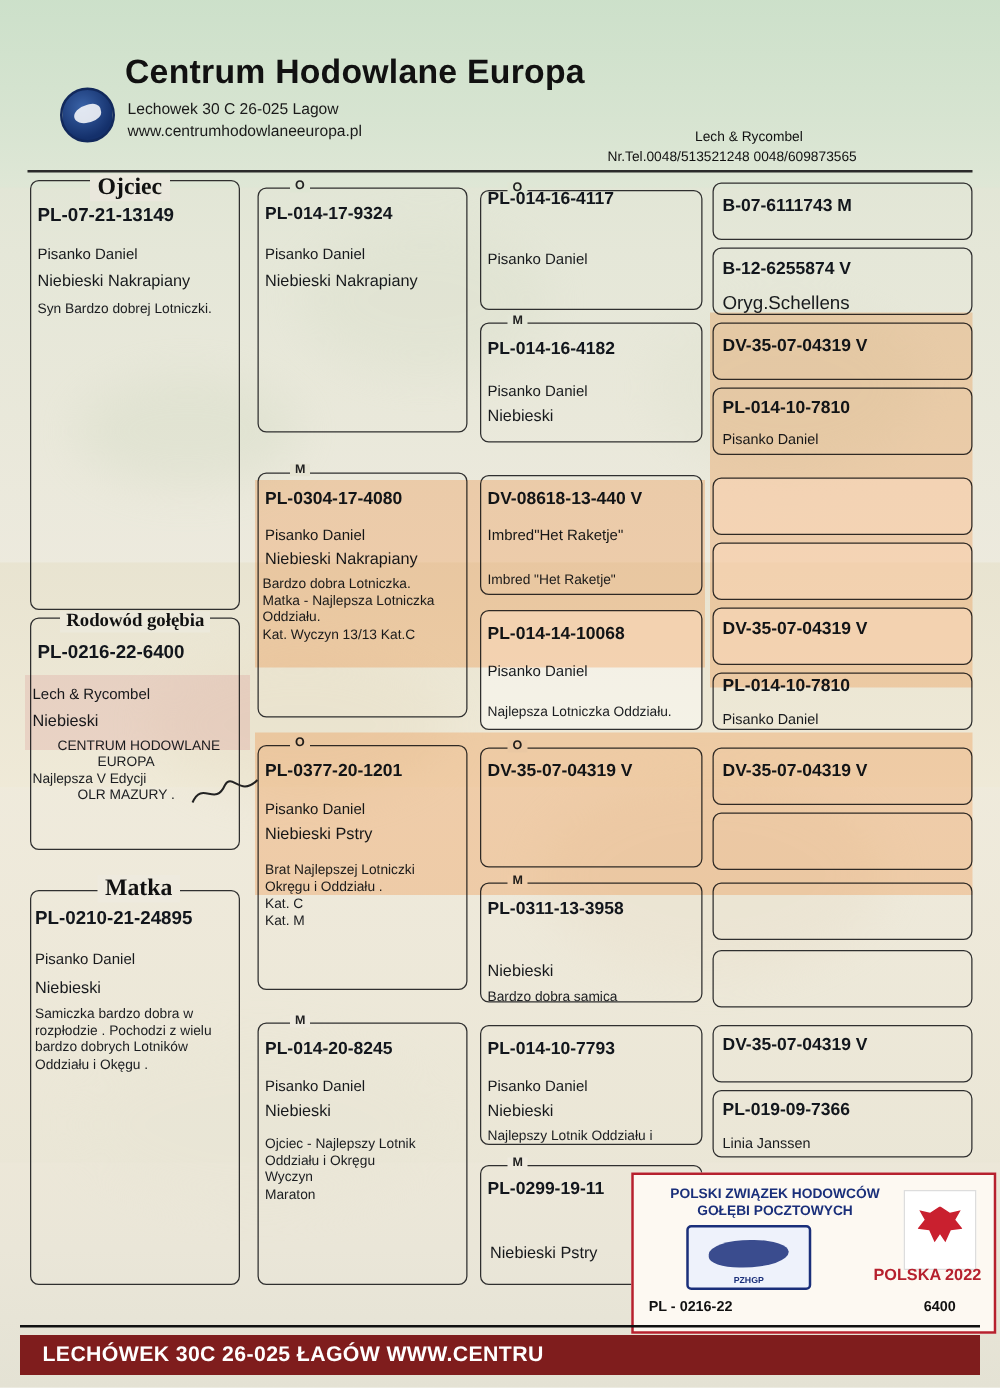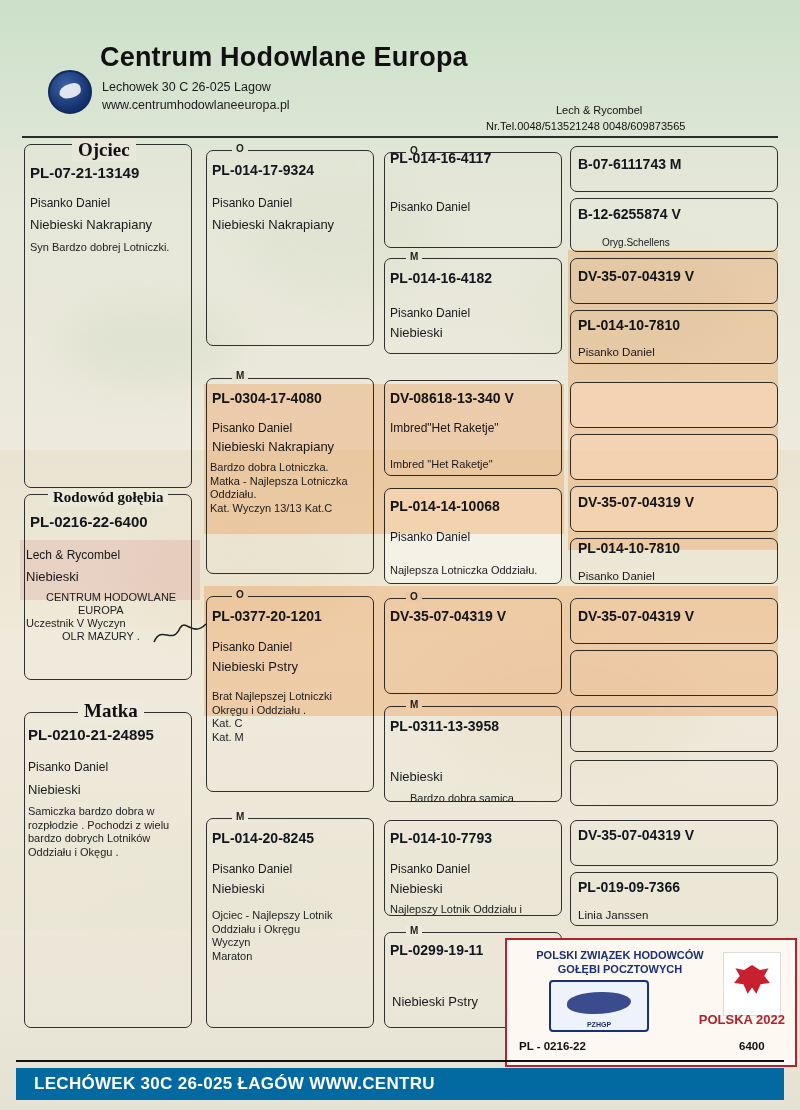--- a/index.html
+++ b/index.html
@@ -85,21 +85,21 @@
   .pzhgp .polska{position:absolute;right:10px;top:72px;font-size:13px;font-weight:bold;color:#b6212e;}
   .crest{position:absolute;right:14px;top:12px;width:56px;height:62px;background:#fff;border:1px solid #ddd;}
   .crest .eagle{position:absolute;left:10px;top:12px;width:36px;height:32px;background:#c9202f;clip-path:polygon(50% 0,72% 16%,96% 10%,84% 34%,100% 56%,74% 60%,62% 90%,50% 70%,38% 90%,26% 60%,0 56%,16% 34%,4% 10%,28% 16%);}
   .pigeonlogo{position:absolute;left:42px;top:40px;width:96px;height:48px;border:2px solid #1a2f7a;border-radius:4px;background:#eef2fb;}
   .pigeonlogo:after{content:"";position:absolute;left:16px;top:10px;width:64px;height:22px;background:#1a2f7a;border-radius:55% 45% 60% 40%;opacity:.85;}
   .pigeonlogo .cap{position:absolute;left:0;bottom:2px;width:100%;text-align:center;font-size:7px;color:#1a2f7a;font-weight:bold;}
 
   .sigline{position:absolute;left:660px;top:952px;width:2px;height:92px;background:#222;transform:rotate(8deg);z-index:5;}
 
   
-  .footer{position:absolute;left:16px;top:1068px;width:768px;height:32px;background:#0369a1;z-index:6;}
+  .footer{position:absolute;left:16px;top:1068px;width:768px;height:32px;background:#7f1d1d;z-index:6;}
   .footer span{position:absolute;left:18px;top:6px;color:#fff;font-size:17px;font-weight:bold;letter-spacing:.3px;}
   .footerline{position:absolute;left:16px;top:1060px;width:768px;height:2px;background:#111;z-index:6;}
 
   
   .scribble{position:absolute;left:152px;top:620px;width:56px;height:26px;z-index:5;}
 </style>
 </head>
 <body>
 
 <div class="bg">
@@ -139,21 +139,21 @@
   <div class="txt b" style="left:30px;top:218px;">Niebieski Nakrapiany</div>
   <div class="smalltxt" style="left:30px;top:241px;width:158px;">Syn Bardzo dobrej Lotniczki.</div>
 
   <div class="box" style="left:24px;top:494px;width:168px;height:186px;"></div>
   <div class="hdrname mid" style="left:48px;top:489px;background:#ece9db;padding:0 5px;">Rodowód gołębia</div>
   <div class="ring" style="left:30px;top:513px;">PL-0216-22-6400</div>
   <div class="txt red" style="left:26px;top:548px;">Lech &amp; Rycombel</div>
   <div class="txt b" style="left:26px;top:570px;">Niebieski</div>
   <div class="smalltxt" style="left:46px;top:591px;">CENTRUM   HODOWLANE</div>
   <div class="smalltxt" style="left:78px;top:604px;">EUROPA</div>
-  <div class="smalltxt" style="left:26px;top:617px;">Uczestnik  V Wyczyn</div>
+  <div class="smalltxt" style="left:26px;top:617px;">Najlepsza  V Edycji</div>
   <div class="smalltxt" style="left:62px;top:630px;">OLR  MAZURY .</div>
   <svg class="scribble" viewBox="0 0 56 26">
     <path d="M2 22 C10 4, 20 26, 28 8 C34 -2, 40 18, 54 4" fill="none" stroke="#222" stroke-width="1.6"></path>
   </svg>
 
   <div class="box" style="left:24px;top:712px;width:168px;height:316px;"></div>
   <div class="hdrname" style="left:78px;top:700px;background:#eeeade;padding:0 6px;">Matka</div>
   <div class="ring" style="left:28px;top:726px;">PL-0210-21-24895</div>
   <div class="txt red" style="left:28px;top:760px;">Pisanko Daniel</div>
   <div class="txt b" style="left:28px;top:783px;">Niebieski</div>
@@ -203,56 +203,56 @@
   <div class="ring sm" style="left:390px;top:150px;">PL-014-16-4117</div>
   <div class="txt red" style="left:390px;top:200px;">Pisanko Daniel</div>
 
   <div class="box" style="left:384px;top:258px;width:178px;height:96px;"></div>
   <div class="sexlab" style="left:406px;top:252px;background:#e3e6d6;padding:0 4px;">M</div>
   <div class="ring sm" style="left:390px;top:270px;">PL-014-16-4182</div>
   <div class="txt red" style="left:390px;top:306px;">Pisanko Daniel</div>
   <div class="txt b" style="left:390px;top:326px;">Niebieski</div>
 
   <div class="box" style="left:384px;top:380px;width:178px;height:96px;"></div>
-  <div class="ring sm" style="left:390px;top:390px;">DV-08618-13-340 V</div>
+  <div class="ring sm" style="left:390px;top:390px;">DV-08618-13-440 V</div>
   <div class="txt red" style="left:390px;top:421px;">Imbred"Het Raketje"</div>
   <div class="smalltxt" style="left:390px;top:458px;">Imbred "Het Raketje"</div>
 
   <div class="box filled" style="left:384px;top:488px;width:178px;height:96px;"></div>
   <div class="ring sm" style="left:390px;top:498px;">PL-014-14-10068</div>
   <div class="txt red" style="left:390px;top:530px;">Pisanko Daniel</div>
   <div class="smalltxt" style="left:390px;top:564px;">Najlepsza Lotniczka Oddziału.</div>
 
   <div class="box" style="left:384px;top:598px;width:178px;height:96px;"></div>
   <div class="sexlab" style="left:406px;top:592px;background:#eae5d4;padding:0 4px;">O</div>
   <div class="ring sm" style="left:390px;top:608px;">DV-35-07-04319 V</div>
 
   <div class="box" style="left:384px;top:706px;width:178px;height:96px;"></div>
   <div class="sexlab" style="left:406px;top:700px;background:#efeadb;padding:0 4px;">M</div>
   <div class="ring sm" style="left:390px;top:718px;">PL-0311-13-3958</div>
   <div class="txt b" style="left:390px;top:770px;">Niebieski</div>
-  <div class="smalltxt" style="left:410px;top:792px;">Bardzo dobra samica</div>
+  <div class="smalltxt" style="left:390px;top:792px;">Bardzo dobra samica</div>
 
   <div class="box" style="left:384px;top:820px;width:178px;height:96px;"></div>
   <div class="ring sm" style="left:390px;top:830px;text-align:right;">PL-014-10-7793</div>
   <div class="txt red" style="left:390px;top:862px;">Pisanko Daniel</div>
   <div class="txt b" style="left:390px;top:882px;">Niebieski</div>
   <div class="smalltxt" style="left:390px;top:903px;">Najlepszy Lotnik Oddziału i</div>
 
   <div class="box" style="left:384px;top:932px;width:178px;height:96px;"></div>
   <div class="sexlab" style="left:406px;top:926px;background:#eeeade;padding:0 4px;">M</div>
   <div class="ring sm" style="left:390px;top:942px;">PL-0299-19-11</div>
   <div class="txt b" style="left:392px;top:995px;">Niebieski Pstry</div>
 
   <div class="box" style="left:570px;top:146px;width:208px;height:46px;"></div>
   <div class="ring sm" style="left:578px;top:156px;">B-07-6111743 M</div>
 
   <div class="box" style="left:570px;top:198px;width:208px;height:54px;"></div>
   <div class="ring sm" style="left:578px;top:206px;">B-12-6255874 V</div>
-  <div class="txt red" style="left:602px;top:236px;font-size:10px;">Oryg.Schellens</div>
+  <div class="txt red" style="left:578px;top:236px;font-size:15px;">Oryg.Schellens</div>
 
   <div class="box" style="left:570px;top:258px;width:208px;height:46px;"></div>
   <div class="ring sm" style="left:578px;top:268px;">DV-35-07-04319 V</div>
 
   <div class="box" style="left:570px;top:310px;width:208px;height:54px;"></div>
   <div class="ring sm" style="left:578px;top:317px;">PL-014-10-7810</div>
   <div class="txt red" style="left:578px;top:345px;font-size:11.5px;">Pisanko Daniel</div>
 
   <div class="box filled" style="left:570px;top:382px;width:208px;height:46px;"></div>
   <div class="ring sm" style="left:578px;top:392px;"></div>

